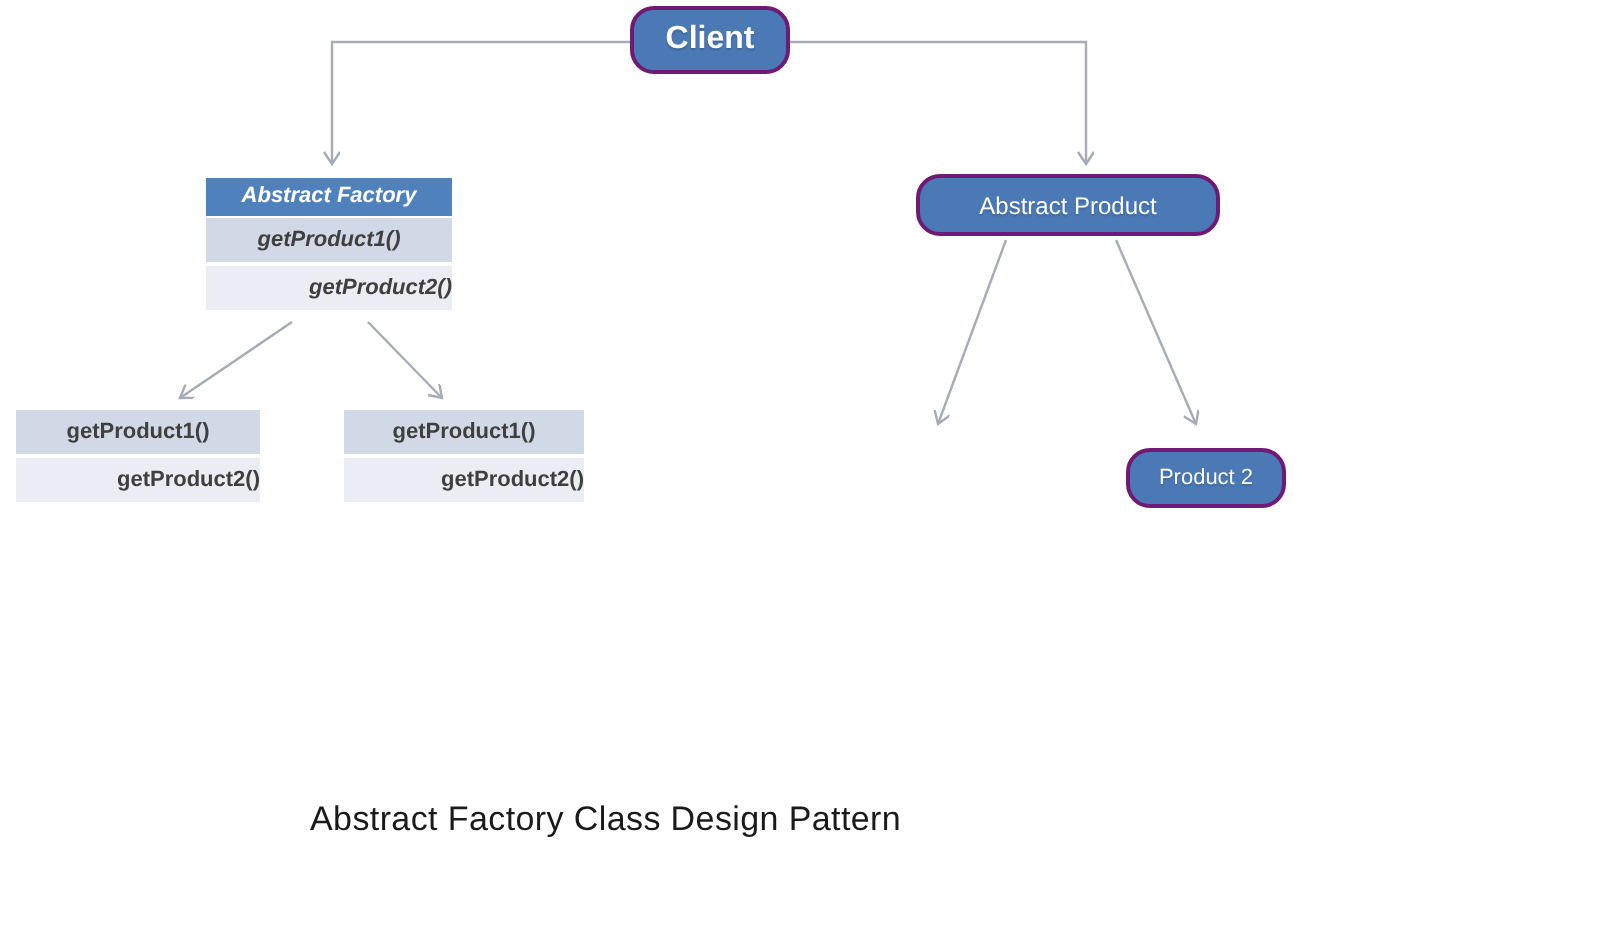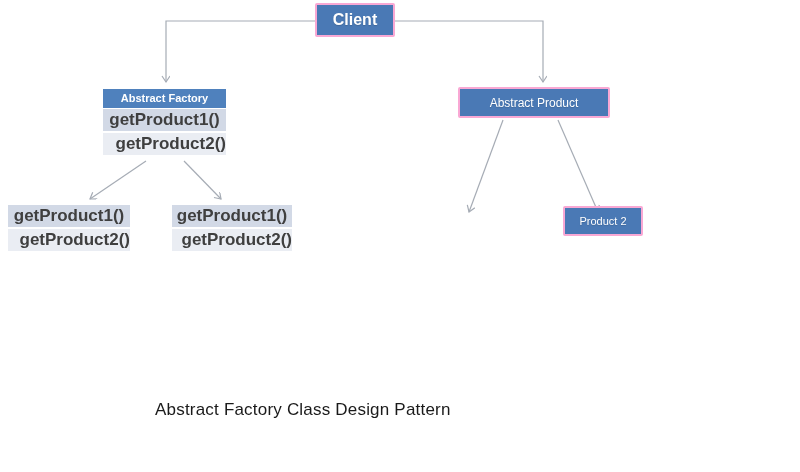--- a/index.html
+++ b/index.html
@@ -16,22 +16,22 @@
   }
   .connector-layer {
     position: absolute;
     left: 0; top: 0;
     width: 800px; height: 472px;
     pointer-events: none;
   }
   .node {
     position: absolute;
     background: #4a79b5;
-    border: 2px solid #f9a8d4;
-    border-radius: 2px;
+    border: 2px solid #701a75;
+    border-radius: 12px;
     color: #ffffff;
     display: flex;
     align-items: center;
     justify-content: center;
     box-sizing: border-box;
     text-shadow: 0 1px 1px rgba(0,0,0,0.15);
   }
   .node-client {
     left: 315px; top: 3px; width: 80px; height: 34px;
     font-size: 16px; font-weight: bold;
@@ -39,54 +39,54 @@
   .node-abstract-product {
     left: 458px; top: 87px; width: 152px; height: 31px;
     font-size: 12px;
     justify-content: center;
   }
   .node-product-1 {
     left: 425px; top: 218px; width: 82px; height: 30px;
     font-size: 11px;
   }
   .node-product-2 {
-    left: 563px; top: 206px; width: 80px; height: 30px;
+    left: 563px; top: 224px; width: 80px; height: 30px;
     font-size: 11px;
     justify-content: center;
   }
   .uml-table {
     position: absolute;
     box-sizing: border-box;
   }
   .uml-table .hdr {
     background: #4f81bd;
     color: #ffffff;
     font-size: 11px;
     font-weight: bold;
     text-align: center;
     height: 19px;
     line-height: 19px;
     border-bottom: 1px solid #ffffff;
     white-space: nowrap;
     overflow: hidden;
   }
   .uml-table .row {
-    font-size: 17px;
+    font-size: 11px;
     font-weight: bold;
     color: #3f3f3f;
     text-align: center;
     height: 22px;
     line-height: 22px;
     border-bottom: 2px solid #ffffff;
     white-space: nowrap;
     overflow: hidden;
   }
   .uml-table .row.odd  { background: #d2d9e6; }
   .uml-table .row.even { background: #eaedf3; text-align: right; }
-  .tbl-abstract-factory { left: 103px; top: 89px;  width: 123px; }
+  .tbl-abstract-factory { left: 103px; top: 89px;  width: 123px; font-style: italic; }
   .tbl-concrete-1       { left: 8px;   top: 205px; width: 122px; }
   .tbl-concrete-2       { left: 172px; top: 205px; width: 120px; }
   .caption {
     position: absolute;
     left: 155px; top: 400px; width: 400px;
     font-size: 17px;
     color: #1a1a1a;
     letter-spacing: 0.2px;
   }
 </style>

